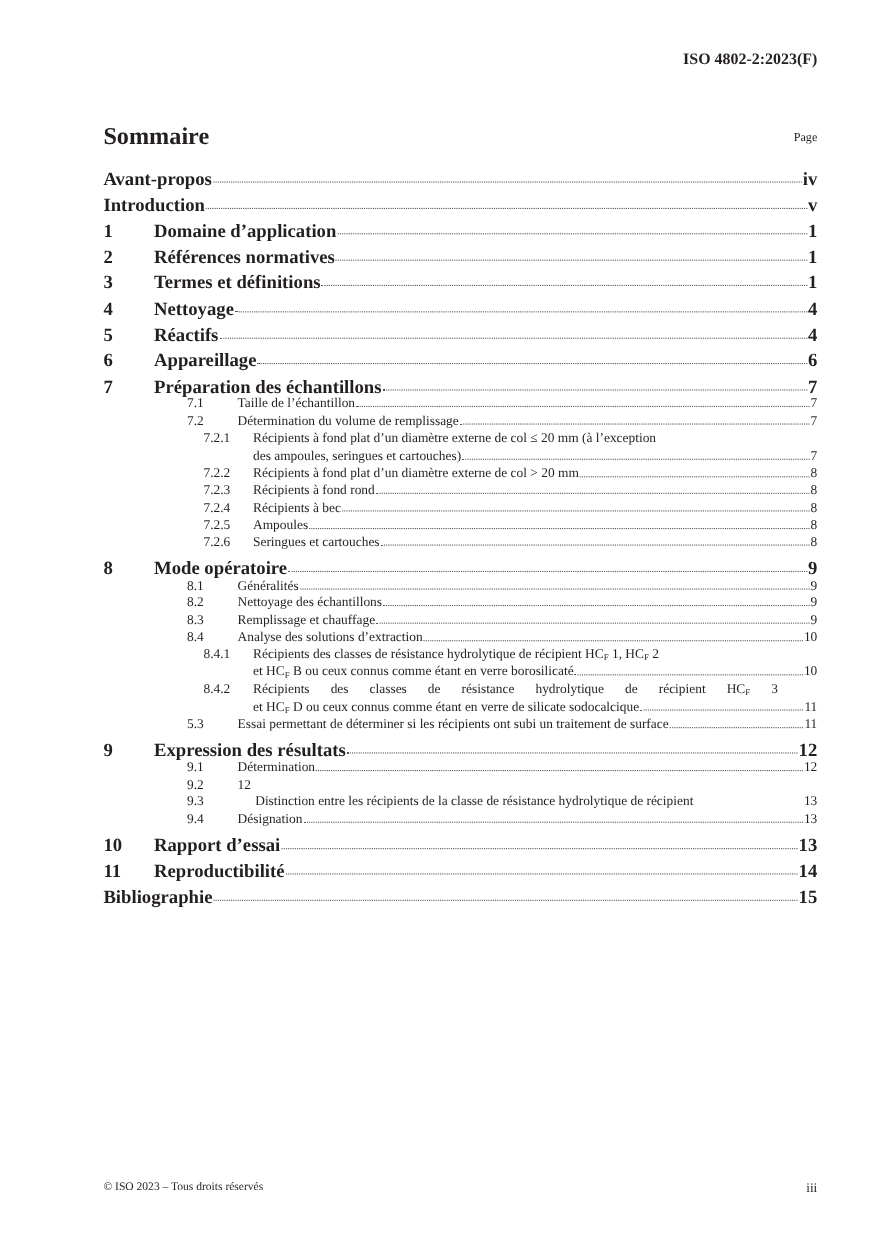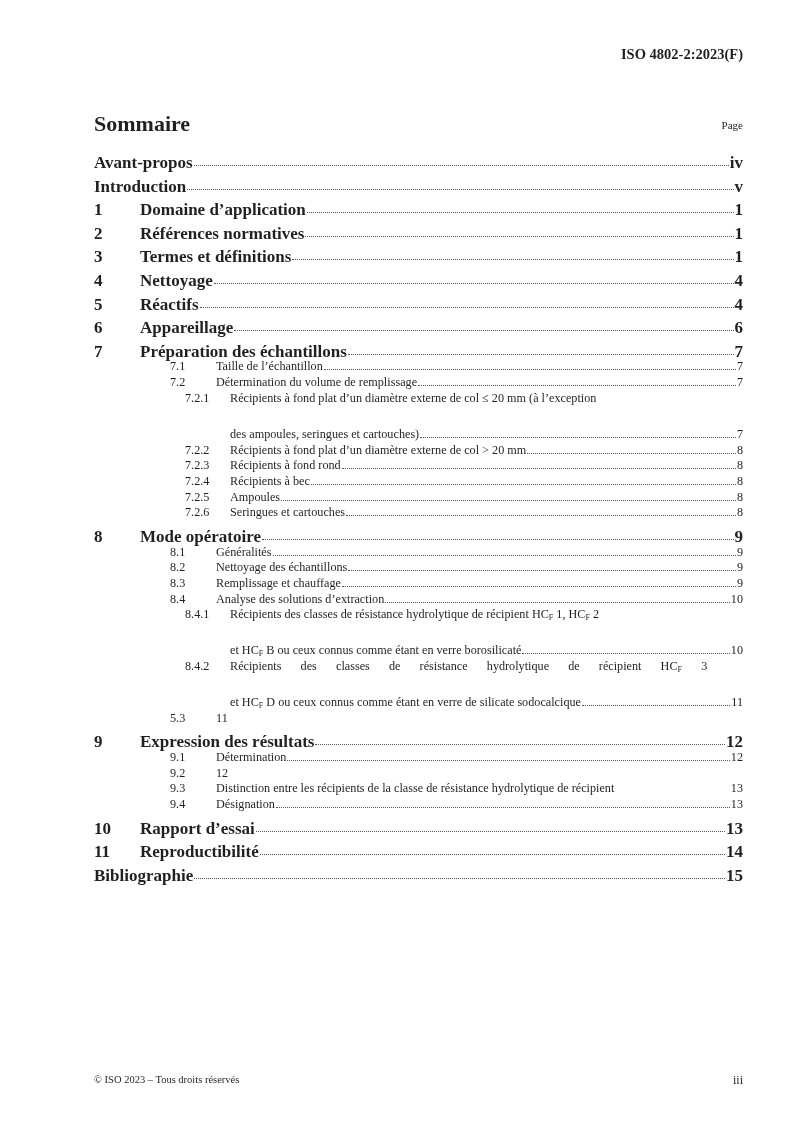--- a/index.html
+++ b/index.html
@@ -17,21 +17,21 @@
   .l1 .num { width: 46px; }
   .l2 .num { width: 46px; margin-left: 76px; }
   .l3 .num { width: 45px; margin-left: 91px; }
   .lead { flex: 1 1 auto; display: flex; align-items: flex-end; min-width: 0; }
   .txt { flex: 0 1 auto; white-space: nowrap; }
   .dots { flex: 1 1 auto; border-bottom: 1px dotted #555; margin: 0 1px 3px 1px; min-width: 8px; height: 1px; }
   .pg { flex: 0 0 auto; text-align: right; }
   .multi .lead { flex-direction: column; align-items: stretch; }
   .multi .line1 { display: block; text-align: justify; text-align-last: justify; white-space: nowrap; }
   .multi .line2 { display: flex; align-items: flex-end; margin-top: 3px; }
-  .multi .line2 .txt { white-space: nowrap; margin-top: 20px; }
+  .multi .line2 .txt { white-space: nowrap; }
   sub { font-size: 8px; vertical-align: -2px; line-height: 0; }
   .footer-left { position: absolute; top: 1074px; left: 94px; font-size: 10.5px; }
   .footer-right { position: absolute; top: 1073px; right: 50px; font-size: 12px; }
 </style>
 </head>
 <body>
 
 <div class="doc-id">ISO 4802-2:2023(F)</div>
 <div class="title">Sommaire</div>
 <div class="page-label">Page</div>
@@ -256,20 +256,24 @@
       <div class="line2">
           <span class="txt"><span>et HC</span><sub>F</sub><span> D ou ceux connus comme étant en verre de silicate sodocalcique</span></span>
           <span class="dots" style="margin-right:-23px;"></span>
         </div>
     </div>
     <span class="pg" style="align-self:flex-end;">11</span>
   </div>
 
   <div class="row l2">
     <span class="num">5.3</span>
+    <div class="lead">
+        <span class="txt">Essai permettant de déterminer si les récipients ont subi un traitement de surface</span>
+        <span class="dots"></span>
+      </div>
     <span class="pg">11</span>
   </div>
 
   <div class="row l1">
     <span class="num">9</span>
     <div class="lead">
         <span class="txt">Expression des résultats</span>
         <span class="dots"></span>
       </div>
     <span class="pg">12</span>
@@ -282,21 +286,21 @@
         <span class="dots"></span>
       </div>
     <span class="pg">12</span>
   </div>
 
   <div class="row l2">
     <span class="num">9.2</span>
     <span class="pg">12</span>
   </div>
 
-  <div class="row l2 multi" style="align-items:flex-start;">
+  <div class="row l2 multi" style="align-items:flex-start;gap:16px;">
     <span class="num">9.3</span>
     <div class="lead" style="margin-right:24px;">
       <span class="line1" style="text-align:left;text-align-last:auto;">Distinction entre les récipients de la classe de résistance hydrolytique de récipient</span>
     </div>
     <span class="pg" style="align-self:flex-end;">13</span>
   </div>
 
   <div class="row l2">
     <span class="num">9.4</span>
     <div class="lead">

